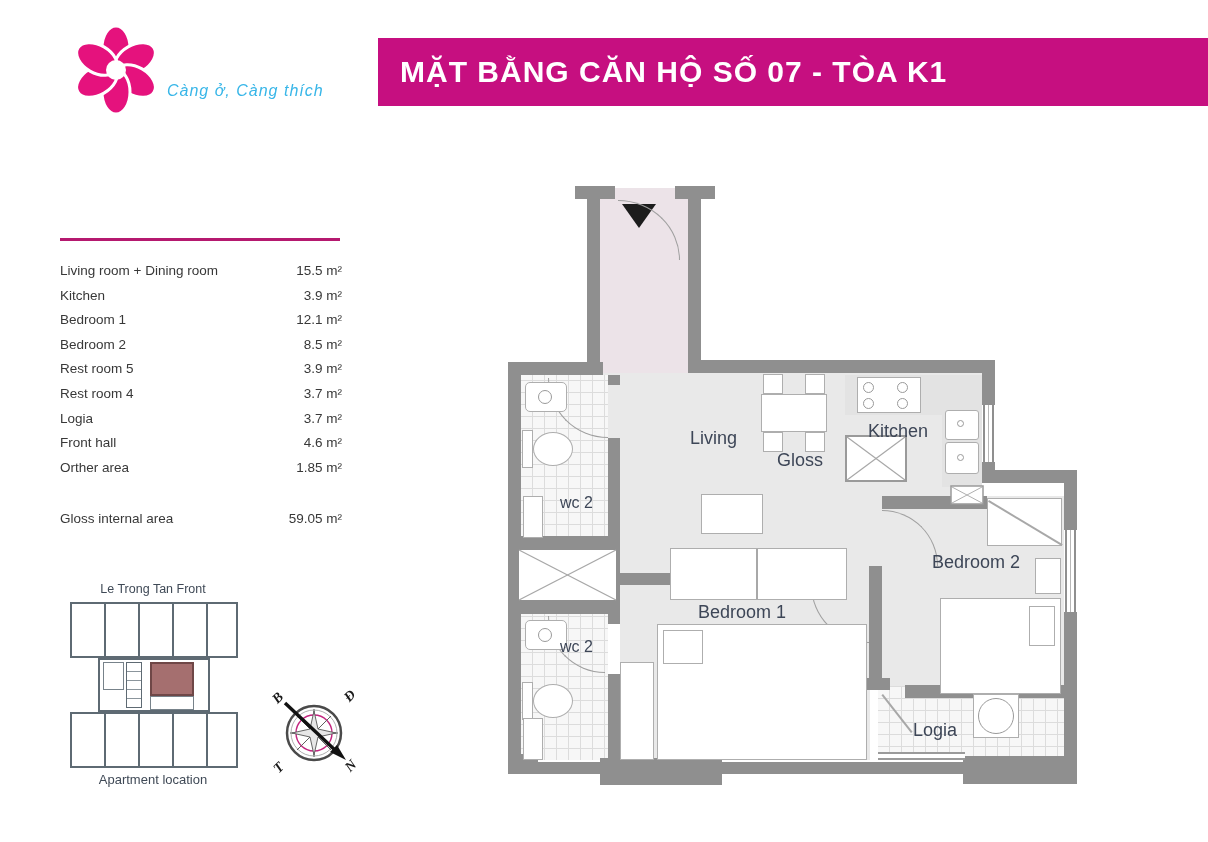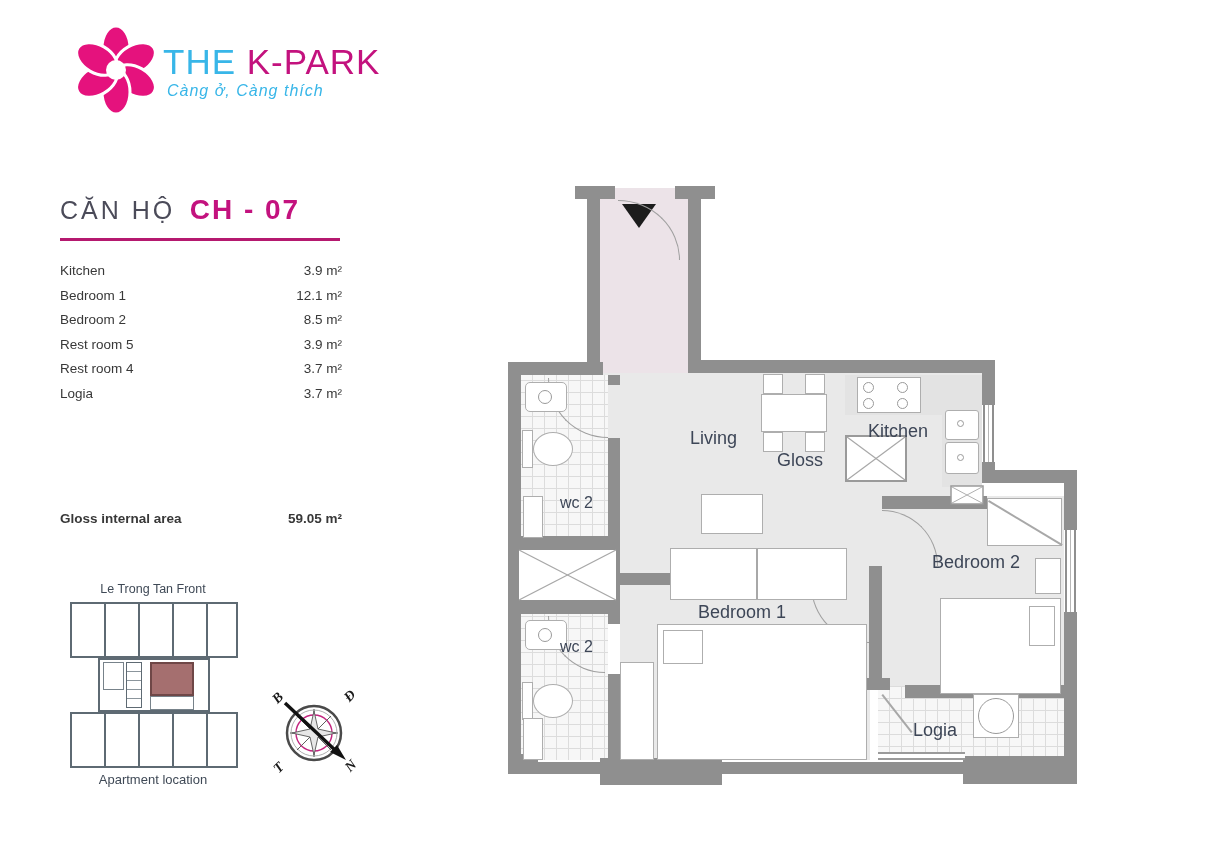--- a/index.html
+++ b/index.html
@@ -23,21 +23,21 @@
 
   
   .unit-heading { left:60px; top:194px; white-space:nowrap; }
   .unit-prefix { font-size:25px; color:#4b4b59; letter-spacing:3px; }
   .unit-code { font-size:28px; color:#c3127e; font-weight:bold; margin-left:10px; letter-spacing:2px; }
   .heading-rule { left:60px; top:238px; width:280px; height:3px; background:#b5196f; }
   .area-table { left:60px; top:259px; width:282px; }
   .area-row { display:flex; justify-content:space-between; height:24.6px; line-height:24.6px;
               font-size:13.5px; color:#383838; }
   .area-summary { left:60px; top:506px; width:282px; }
-  .area-summary .area-row { height:25.5px; line-height:25.5px;font-weight:bold; }
+  .area-summary .area-row { height:25.5px; line-height:25.5px; }
 
   
   .street-label { left:60px; top:582px; width:186px; text-align:center; font-size:12.5px; color:#3f4956; }
   .bldg { left:68px; top:600px; width:175px; height:170px; }
   .wing { position:absolute; left:2px; width:168px; height:56px; background:#fff; border:2px solid #5e6a73; }
   .wing-top { top:2px; } .wing-bot { top:112px; }
   .unit-div { position:absolute; top:0; width:2px; height:100%; background:#5e6a73; }
   .core { position:absolute; left:30px; top:58px; width:112px; height:54px; background:#fff; border:2px solid #5e6a73; }
   .elev-col { position:absolute; left:26px; top:2px; width:16px; height:46px; border:1px solid #5e6a73;
               background:repeating-linear-gradient(to bottom,#fff 0 8px,#8b959c 8px 9px); }
@@ -84,34 +84,33 @@
         <ellipse transform="rotate(0)" cx="0" cy="-22" rx="14" ry="22"></ellipse>
         <ellipse transform="rotate(60)" cx="0" cy="-22" rx="14" ry="22"></ellipse>
         <ellipse transform="rotate(120)" cx="0" cy="-22" rx="14" ry="22"></ellipse>
         <ellipse transform="rotate(180)" cx="0" cy="-22" rx="14" ry="22"></ellipse>
         <ellipse transform="rotate(240)" cx="0" cy="-22" rx="14" ry="22"></ellipse>
         <ellipse transform="rotate(300)" cx="0" cy="-22" rx="14" ry="22"></ellipse>
       </g>
       <circle cx="0" cy="0" r="10" fill="#ffffff"></circle>
     </g>
   </svg>
-  <div class="abs logo-text">
-    <span class="logo-the">THE</span>
-    <span class="logo-kpark">K-PARK</span>
-  </div>
   <div class="abs logo-tagline">Càng ở, Càng thích</div>
 
-
-  <div class="abs unit-heading">
-    <span class="unit-prefix">CĂN HỘ</span>
-    <span class="unit-code">CH - 07</span>
-  </div>
+  <div class="abs banner">
+    <div class="banner-title">MẶT BẰNG CĂN HỘ SỐ 07 - TÒA K1</div>
+  </div>
+
   <div class="abs heading-rule"></div>
 
   <div class="abs area-table">
+    <div class="area-row">
+      <span>Living room + Dining room</span>
+      <span>15.5 m²</span>
+    </div>
     <div class="area-row">
       <span>Kitchen</span>
       <span>3.9 m²</span>
     </div>
     <div class="area-row">
       <span>Bedroom 1</span>
       <span>12.1 m²</span>
     </div>
     <div class="area-row">
       <span>Bedroom 2</span>
@@ -121,20 +120,28 @@
       <span>Rest room 5</span>
       <span>3.9 m²</span>
     </div>
     <div class="area-row">
       <span>Rest room 4</span>
       <span>3.7 m²</span>
     </div>
     <div class="area-row">
       <span>Logia</span>
       <span>3.7 m²</span>
+    </div>
+    <div class="area-row">
+      <span>Front hall</span>
+      <span>4.6 m²</span>
+    </div>
+    <div class="area-row">
+      <span>Orther area</span>
+      <span>1.85 m²</span>
     </div>
   </div>
 
   <div class="abs area-summary">
     <div class="area-row">
       <span>Gloss internal area</span>
       <span>59.05 m²</span>
     </div>
   </div>
 

